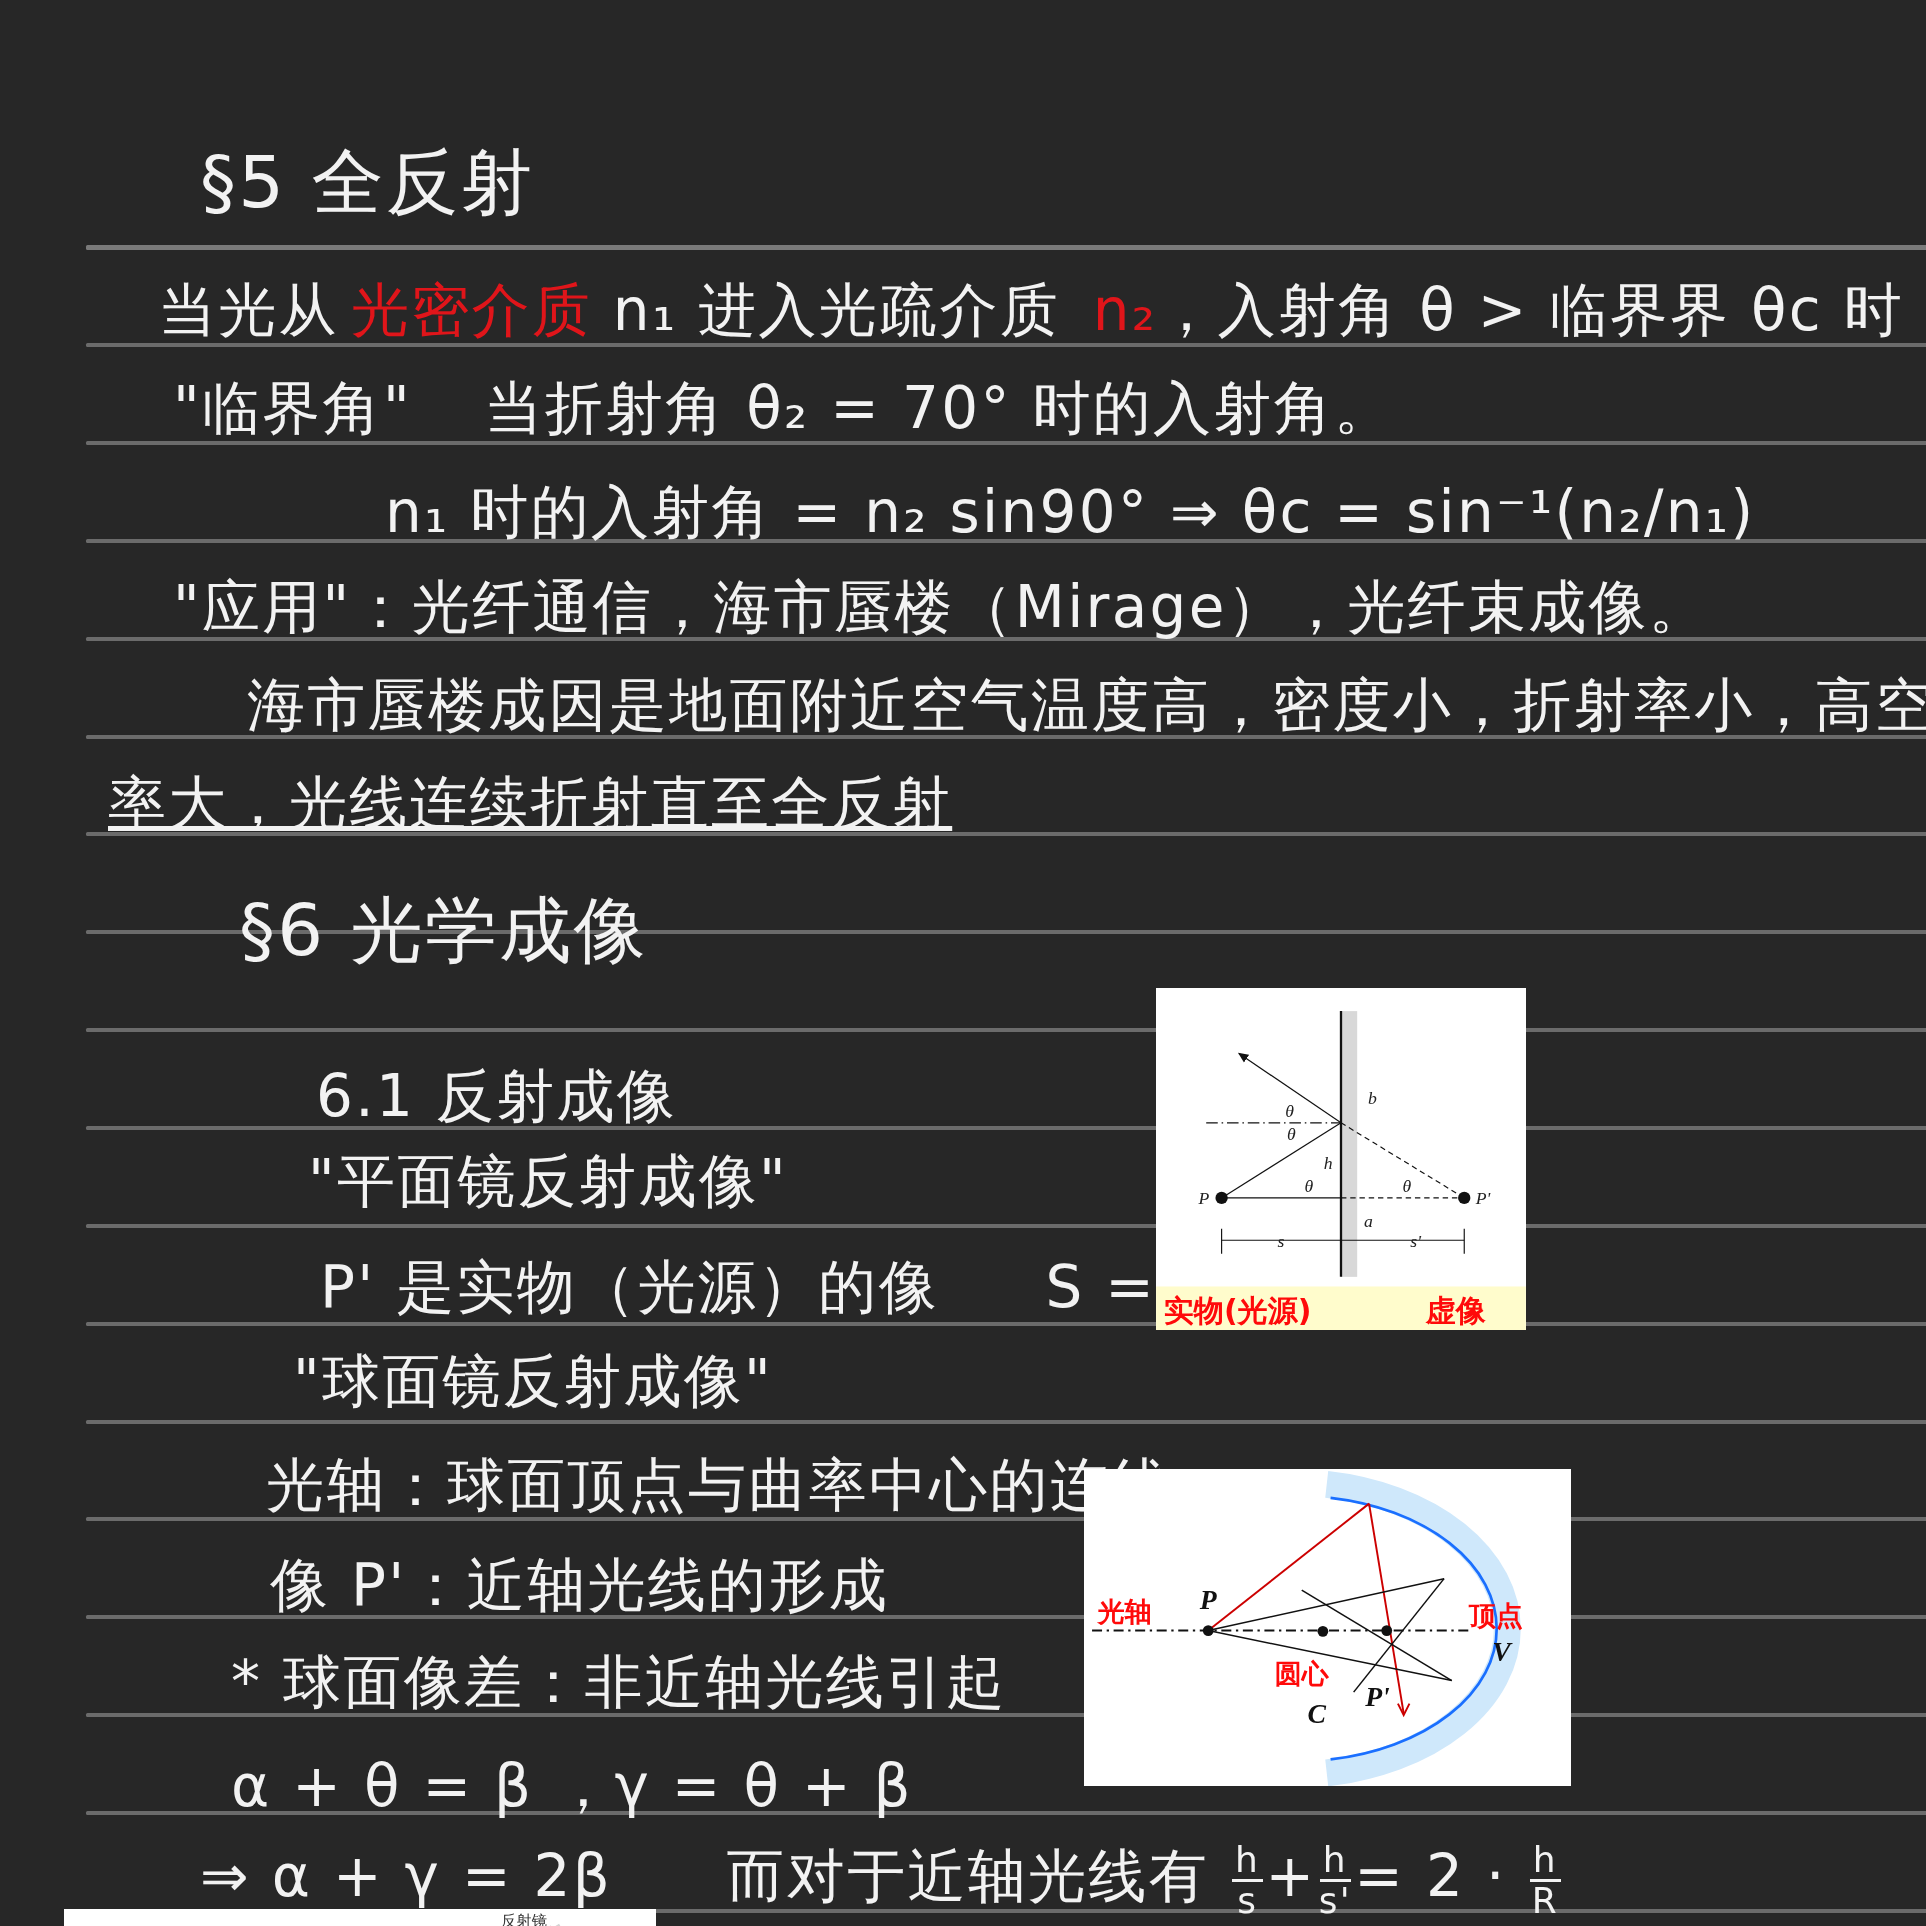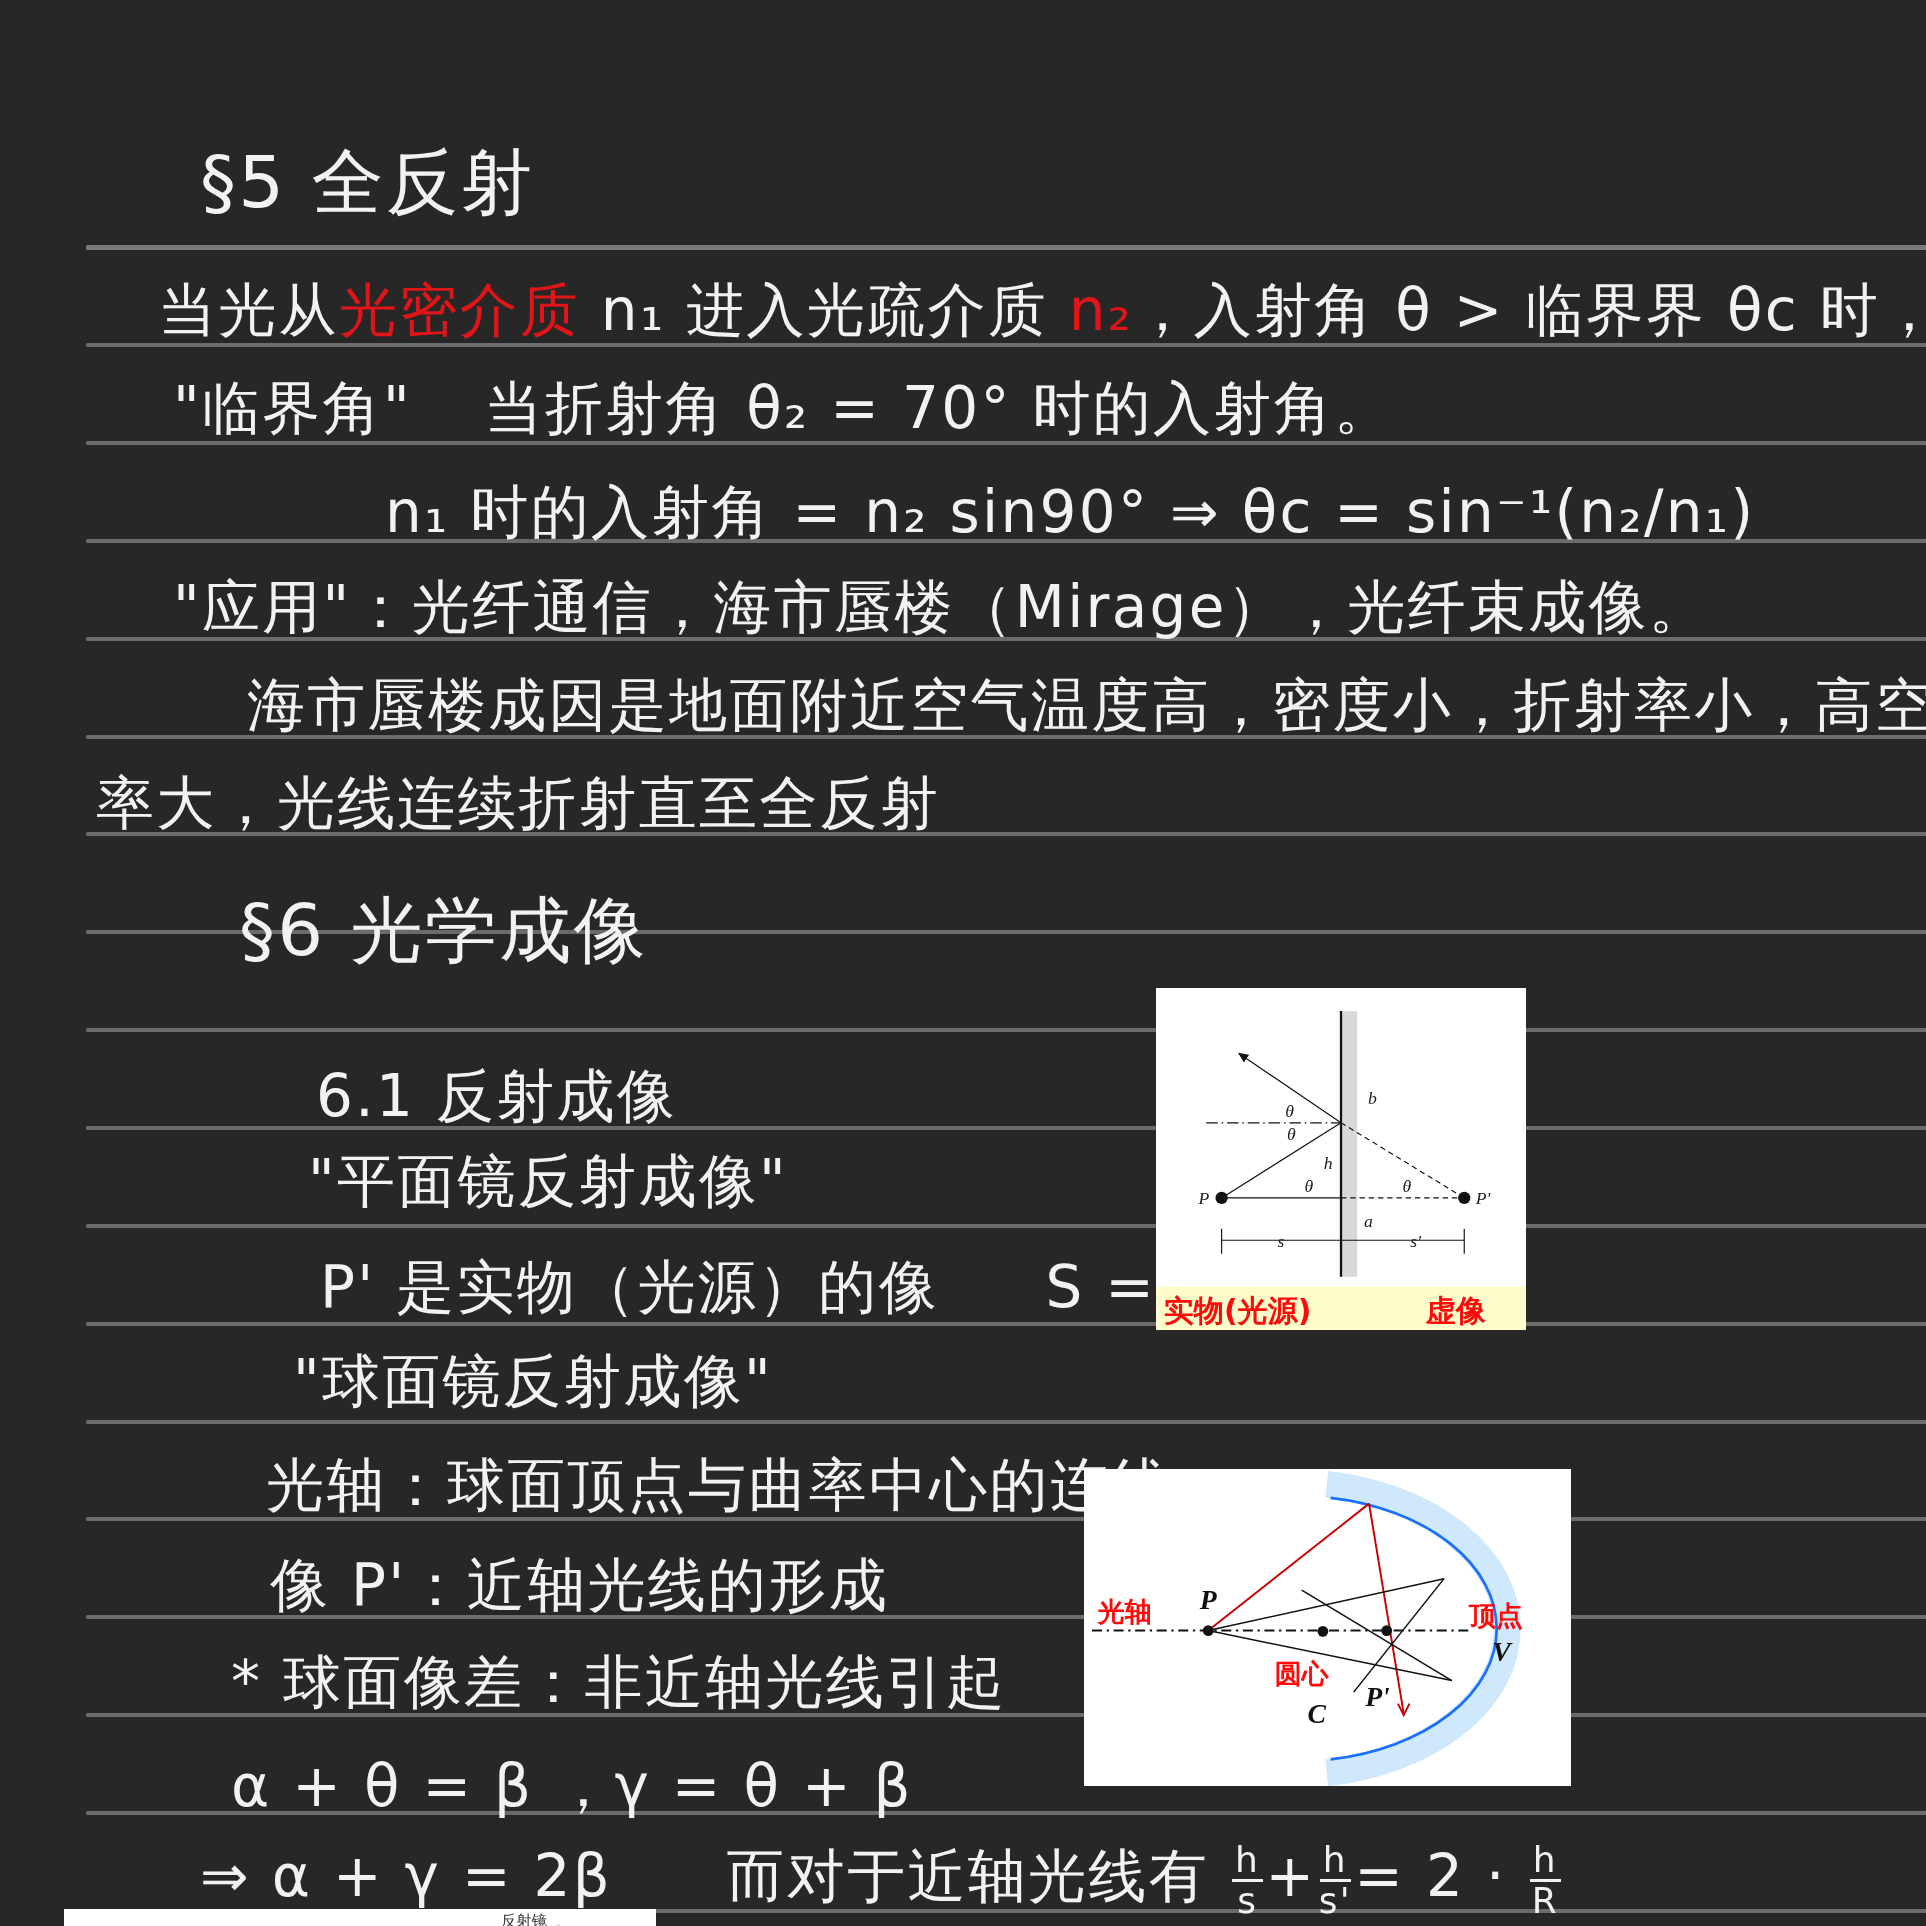--- a/index.html
+++ b/index.html
@@ -3,21 +3,21 @@
 <meta charset="utf-8">
 <style>
   html, body { margin:0; padding:0; }
   body {
     width:2157px; height:3053px; background:#272727; position:relative; overflow:hidden;
     font-family:"DejaVu Sans", sans-serif; color:#f4f4f4;
   }
   .rule { position:absolute; left:86px; width:1986px; height:3.5px; background:#6b6b6b; border-radius:1.5px; }
   .rule.title { height:4.6px; background:#7a7a7a; }
   .hw { position:absolute; white-space:nowrap; color:#f2f2f2; line-height:1; font-family:"DejaVu Sans", sans-serif; font-weight:normal; letter-spacing:2.3px; }
-  .red { color:#e0151a; }
+  .red { color:#e0151a;margin-left:12px; }
   .h1 { font-size:72px; }
   .body { font-size:58px; }
   .figure { position:absolute; background:#ffffff; overflow:hidden; }
   .figure svg { position:absolute; left:0; top:0; width:100%; height:100%; }
   .cap { font-family:"Liberation Serif", serif; }
   .frac { display:inline-flex; flex-direction:column; align-items:center; vertical-align:middle; font-size:0.62em; line-height:1.05; margin:0 2.3px; }
   .frac .num { border-bottom:3.1px solid #f2f2f2; padding:0 3.1px; }
 </style>
 </head>
 <body>
@@ -54,21 +54,21 @@
   <span>"临界角"</span>
   <span style="display:inline-block; width:31px;"></span>
   <span>当折射角 θ₂ = 70° 时的入射角。</span>
 </div>
 
 <div class="hw body" style="left:385px; top:483px;">n₁ 时的入射角 = n₂ sin90°  ⇒  θc = sin⁻¹(n₂/n₁)</div>
 
 <div class="hw body" style="left:173px; top:578px;">"应用"：光纤通信，海市蜃楼（Mirage），光纤束成像。</div>
 
 <div class="hw body" style="left:247px; top:676px;">海市蜃楼成因是地面附近空气温度高，密度小，折射率小，高空折射</div>
-<div class="hw body" style="left:96px; top:774px;">率大，光线连续折射直至全反射</div>
+<div class="hw body" style="left:108px; top:774px;text-decoration:underline;">率大，光线连续折射直至全反射</div>
 
 <div class="hw h1" style="left:239px; top:894px;">§6 光学成像</div>
 <div class="hw body" style="left:316px; top:1067px;">6.1 反射成像</div>
 <div class="hw body" style="left:308px; top:1152px;">"平面镜反射成像"</div>
 <div class="hw body" style="left:320px; top:1258px;">
   <span>P' 是实物（光源）的像</span>
   <span style="display:inline-block; width:65px;"></span>
   <span>S = -S'</span>
 </div>
 <div class="hw body" style="left:293px; top:1352px;">"球面镜反射成像"</div>

